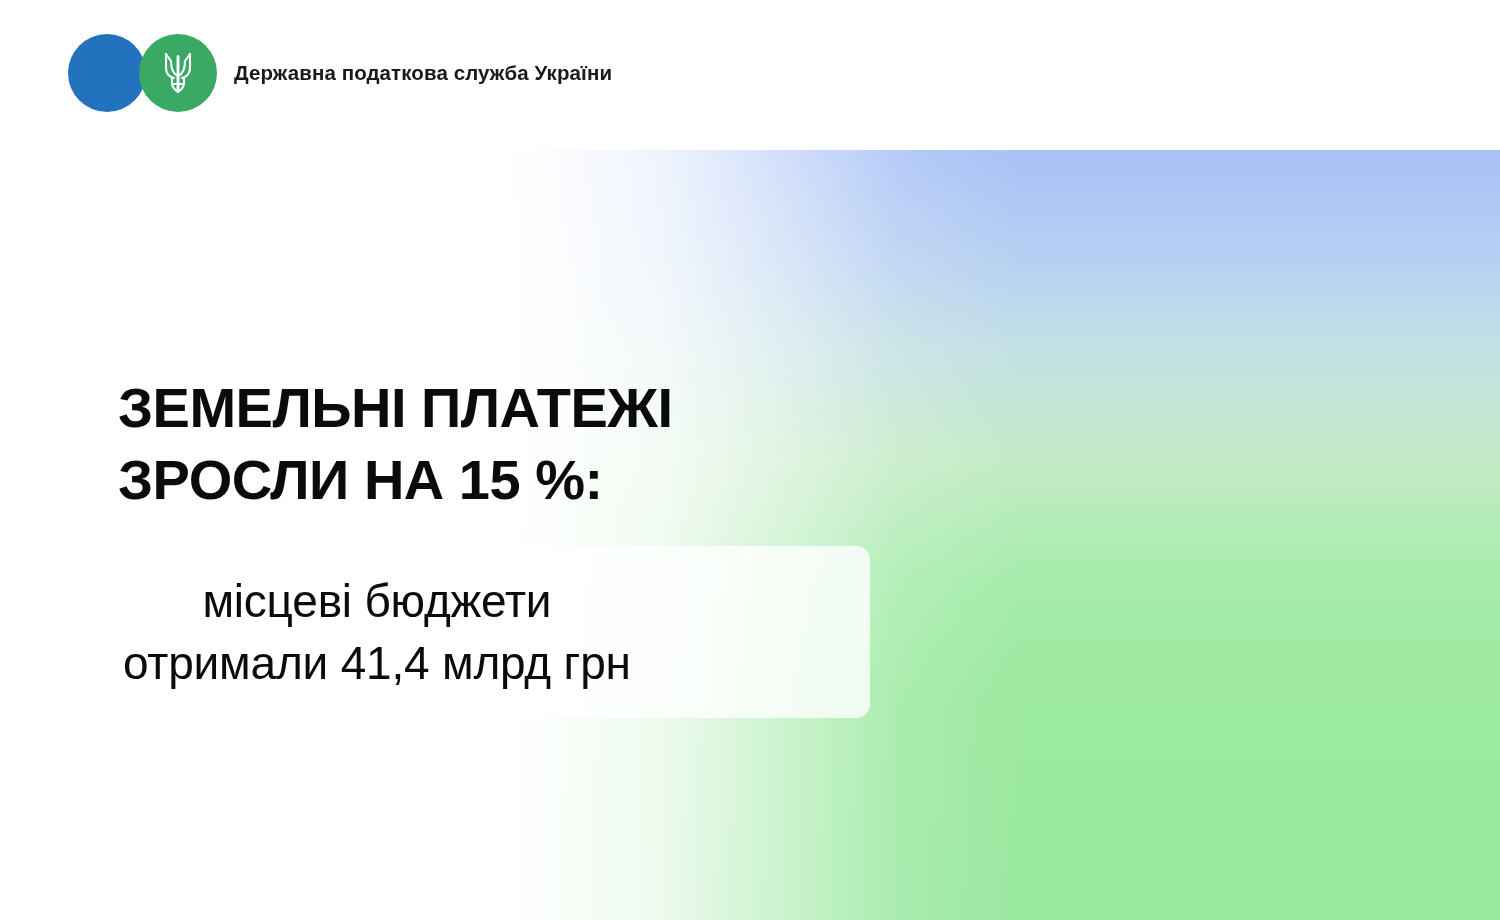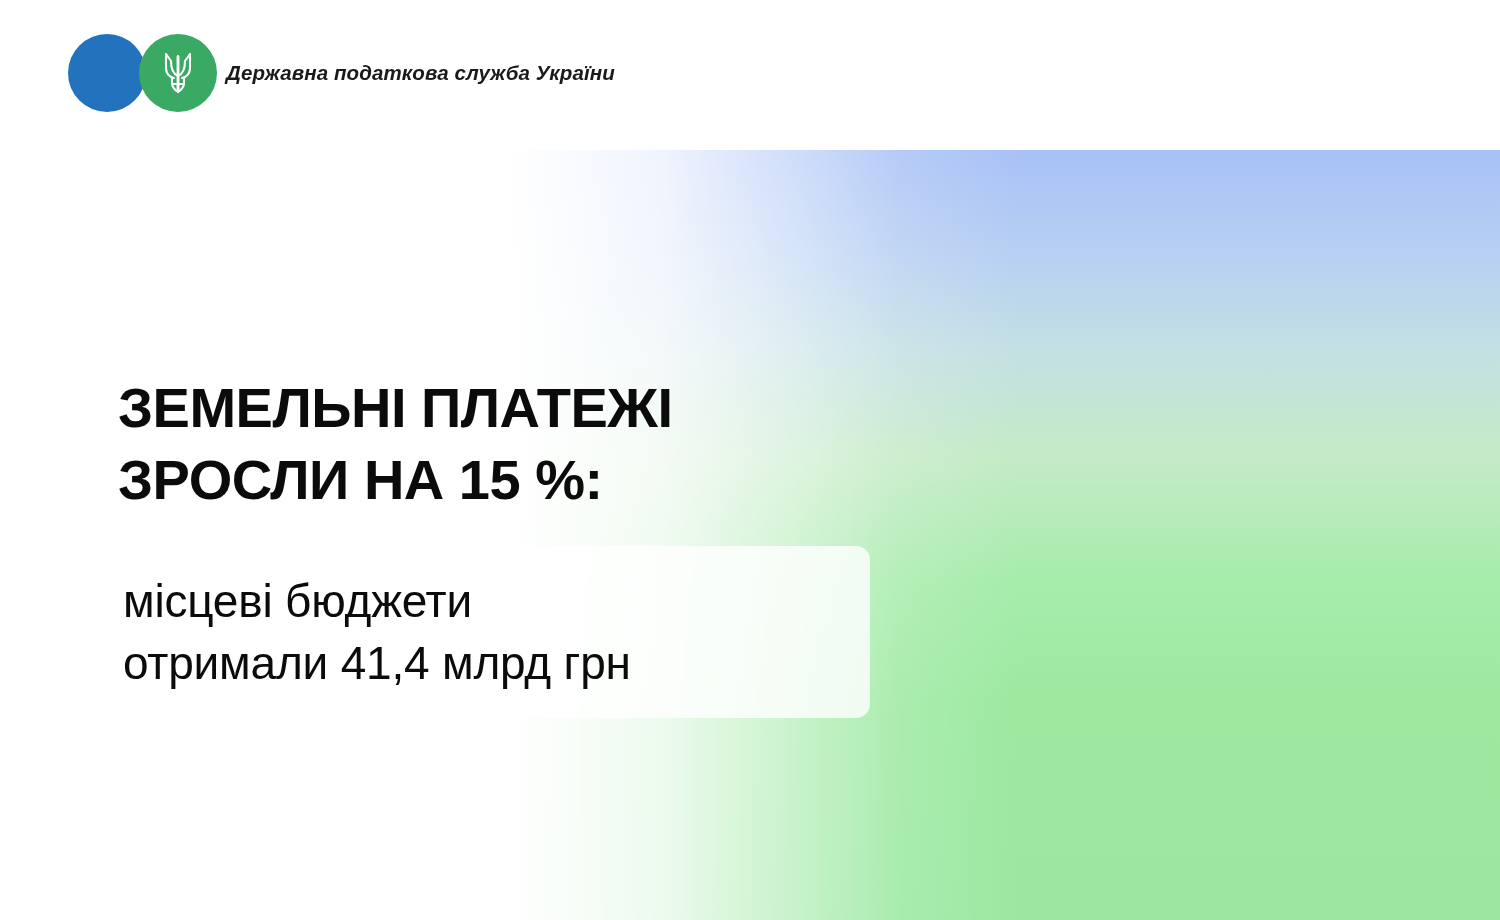--- a/index.html
+++ b/index.html
@@ -18,21 +18,21 @@
 
   
   .header {
     position:absolute; left:0; top:0;
     width:1500px; height:150px;
     background:#ffffff;
     z-index:40;
   }
   .logo-block {
     position:absolute; left:68px; top:34px;
-    display:flex; align-items:center; gap:4px;font-style:italic;
+    display:flex; align-items:center; gap:12px;
   }
   .logo-marks {
     position:relative; width:140px; height:78px; flex:0 0 auto;
   }
   .circle-blue {
     position:absolute; left:0; top:0;
     width:78px; height:78px; border-radius:50%;
     background:#2272bd;
   }
   .circle-green {
@@ -97,21 +97,21 @@
     letter-spacing:-0.5px;
     color:#0b0b0b;
     white-space:pre-line;
   }
 
   .subtitle-box {
     position:absolute; left:95px; top:396px;
     width:775px; height:172px;
     border-radius:14px;
     background:rgba(255,255,255,0.80);
-    display:flex; align-items:center;
+    display:flex; align-items:center;text-align:center;
   }
   .subtitle {
     padding:0 28px;
     font-size:46px;
     font-weight:normal;
     line-height:62px;
     color:#0b0b0b;
     white-space:pre-line;
     letter-spacing:-0.2px;
   }

